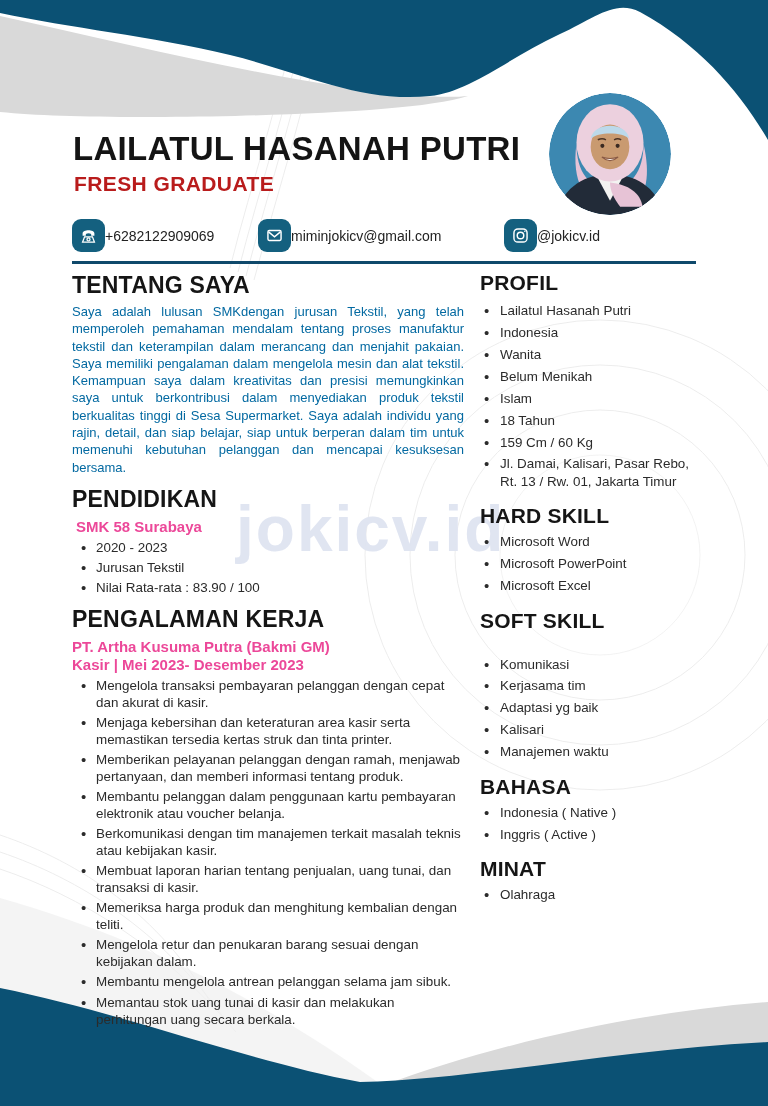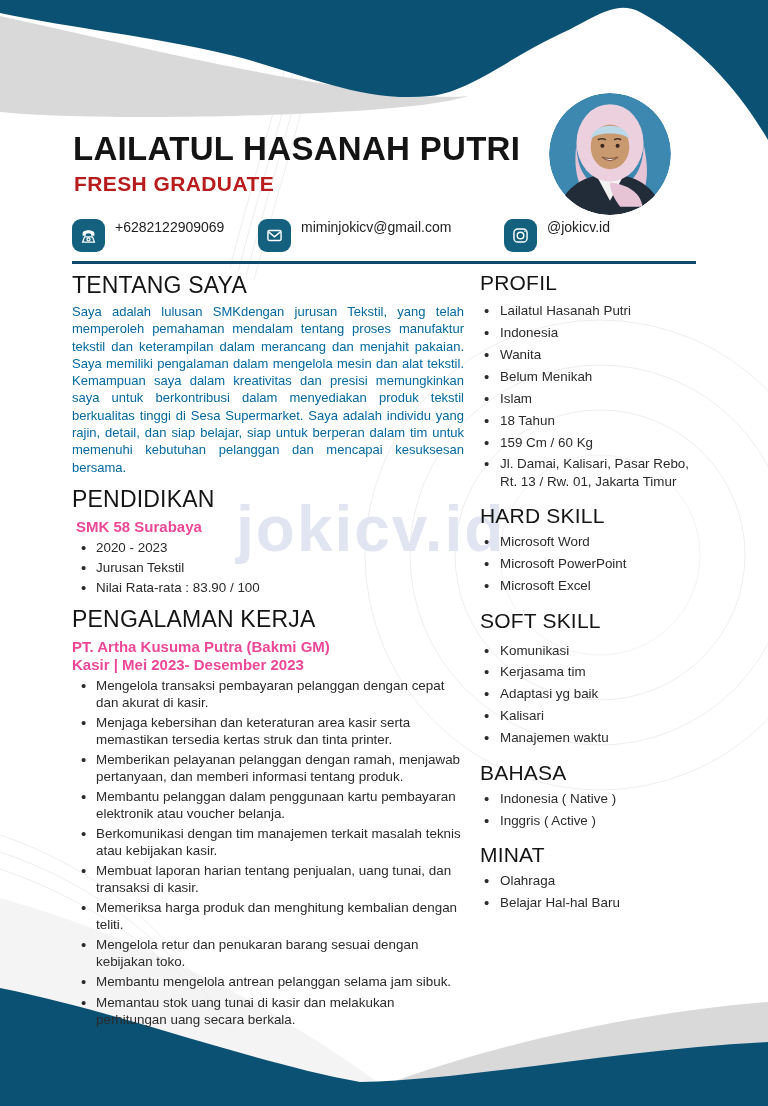--- a/index.html
+++ b/index.html
@@ -12,31 +12,31 @@
   .bg-layer{position:absolute;inset:0;z-index:0}
   .watermark{position:absolute;left:236px;top:492px;z-index:1;font-size:64px;font-weight:700;
     letter-spacing:2px;color:var(--watermark);opacity:.95}
   .content{position:absolute;inset:0;z-index:2}
 
   
   .name{position:absolute;left:73px;top:130px;font-size:33px;font-weight:800;letter-spacing:.3px;color:#141414}
   .subtitle{position:absolute;left:74px;top:172px;font-size:21px;font-weight:800;letter-spacing:.4px;color:#b91c1c}
   .photo{position:absolute;left:549px;top:93px;width:122px;height:122px;border-radius:50%;overflow:hidden}
   .contact-row{position:absolute;left:72px;top:219px;width:624px;display:flex;align-items:center}
-  .contact-item{display:flex;gap:10px}
+  .contact-item{display:flex;align-items:center;}
   .contact-item.c1{width:186px}.contact-item.c2{width:246px}
   .contact-icon{width:33px;height:33px;border-radius:9px;background:var(--icon-bg);display:flex;
     align-items:center;justify-content:center;color:#fff;font-size:19px;flex:none}
   .contact-text{font-size:14px;color:#222}
   .divider{position:absolute;left:72px;top:261px;width:624px;height:2.5px;background:var(--divider)}
 
   
   .col-left{position:absolute;left:72px;top:272px;width:392px}
   .col-right{position:absolute;left:480px;top:271px;width:228px}
-  .sec-title{font-size:23px;font-weight:400;letter-spacing:.2px;color:#151515}
+  .sec-title{font-size:23px;font-weight:700;letter-spacing:.2px;color:#151515}
   .col-right .sec-title{font-size:21px}
   .about-body{margin-top:4px;font-size:13px;line-height:1.33;text-align:justify;color:#0369a1}
   .sub-bold{font-size:15px;font-weight:700;color:#ec4899}
   .edu-school{margin-top:5px;margin-left:4px}
   .blist{list-style:none;margin-top:4px}
   .blist li{position:relative;padding-left:24px;font-size:13.4px;line-height:1.27;color:#2b2b2b;margin-bottom:3px}
   .blist li::before{content:"•";position:absolute;left:9px;top:-1px;font-size:15px}
   .col-right .blist li{padding-left:20px;margin-bottom:4.5px;line-height:1.3}
   .col-right .blist li::before{left:4px}.mt10{margin-top:10px}.mt14{margin-top:14px}
   .xp-head{margin-top:5px;line-height:1.18}
@@ -156,21 +156,21 @@
       <div class="sub-bold xp-head">PT. Artha Kusuma Putra (Bakmi GM)</div>
       <div class="sub-bold" style="line-height:1.18">Kasir | Mei 2023- Desember 2023</div>
       <ul class="blist">
           <li>Mengelola transaksi pembayaran pelanggan dengan cepat dan akurat di kasir.</li>
           <li>Menjaga kebersihan dan keteraturan area kasir serta memastikan tersedia kertas struk dan tinta printer.</li>
           <li>Memberikan pelayanan pelanggan dengan ramah, menjawab pertanyaan, dan memberi informasi tentang produk.</li>
           <li>Membantu pelanggan dalam penggunaan kartu pembayaran elektronik atau voucher belanja.</li>
           <li>Berkomunikasi dengan tim manajemen terkait masalah teknis atau kebijakan kasir.</li>
           <li>Membuat laporan harian tentang penjualan, uang tunai, dan transaksi di kasir.</li>
           <li>Memeriksa harga produk dan menghitung kembalian dengan teliti.</li>
-          <li>Mengelola retur dan penukaran barang sesuai dengan kebijakan toko.</li>
+          <li>Mengelola retur dan penukaran barang sesuai dengan kebijakan dalam.</li>
           <li>Membantu mengelola antrean pelanggan selama jam sibuk.</li>
           <li>Memantau stok uang tunai di kasir dan melakukan perhitungan uang secara berkala.</li>
         </ul>
     </div>
 
     <div class="col-right">
       <div class="sec-title">PROFIL</div>
       <ul class="blist" style="margin-top:7px">
           <li>Lailatul Hasanah Putri</li>
           <li>Indonesia</li>
@@ -183,35 +183,34 @@
         </ul>
 
       <div class="sec-title mt14">HARD SKILL</div>
       <ul class="blist" style="margin-top:5px">
           <li>Microsoft Word</li>
           <li>Microsoft PowerPoint</li>
           <li>Microsoft Excel</li>
         </ul>
 
       <div class="sec-title mt14">SOFT SKILL</div>
-      <ul class="blist" style="margin-top:9px">
+      <ul class="blist" style="margin-top:23px">
           <li>Komunikasi</li>
           <li>Kerjasama tim</li>
           <li>Adaptasi yg baik</li>
           <li>Kalisari</li>
           <li>Manajemen waktu</li>
         </ul>
 
       <div class="sec-title mt14">BAHASA</div>
       <ul class="blist" style="margin-top:5px">
           <li>Indonesia ( Native )</li>
           <li>Inggris ( Active )</li>
         </ul>
 
       <div class="sec-title mt14">MINAT</div>
       <ul class="blist" style="margin-top:5px">
           <li>Olahraga</li>
-          <li>Belajar Hal-hal Baru</li>
         </ul>
     </div>
 
   </div>
 </div>
 
 </body></html>

